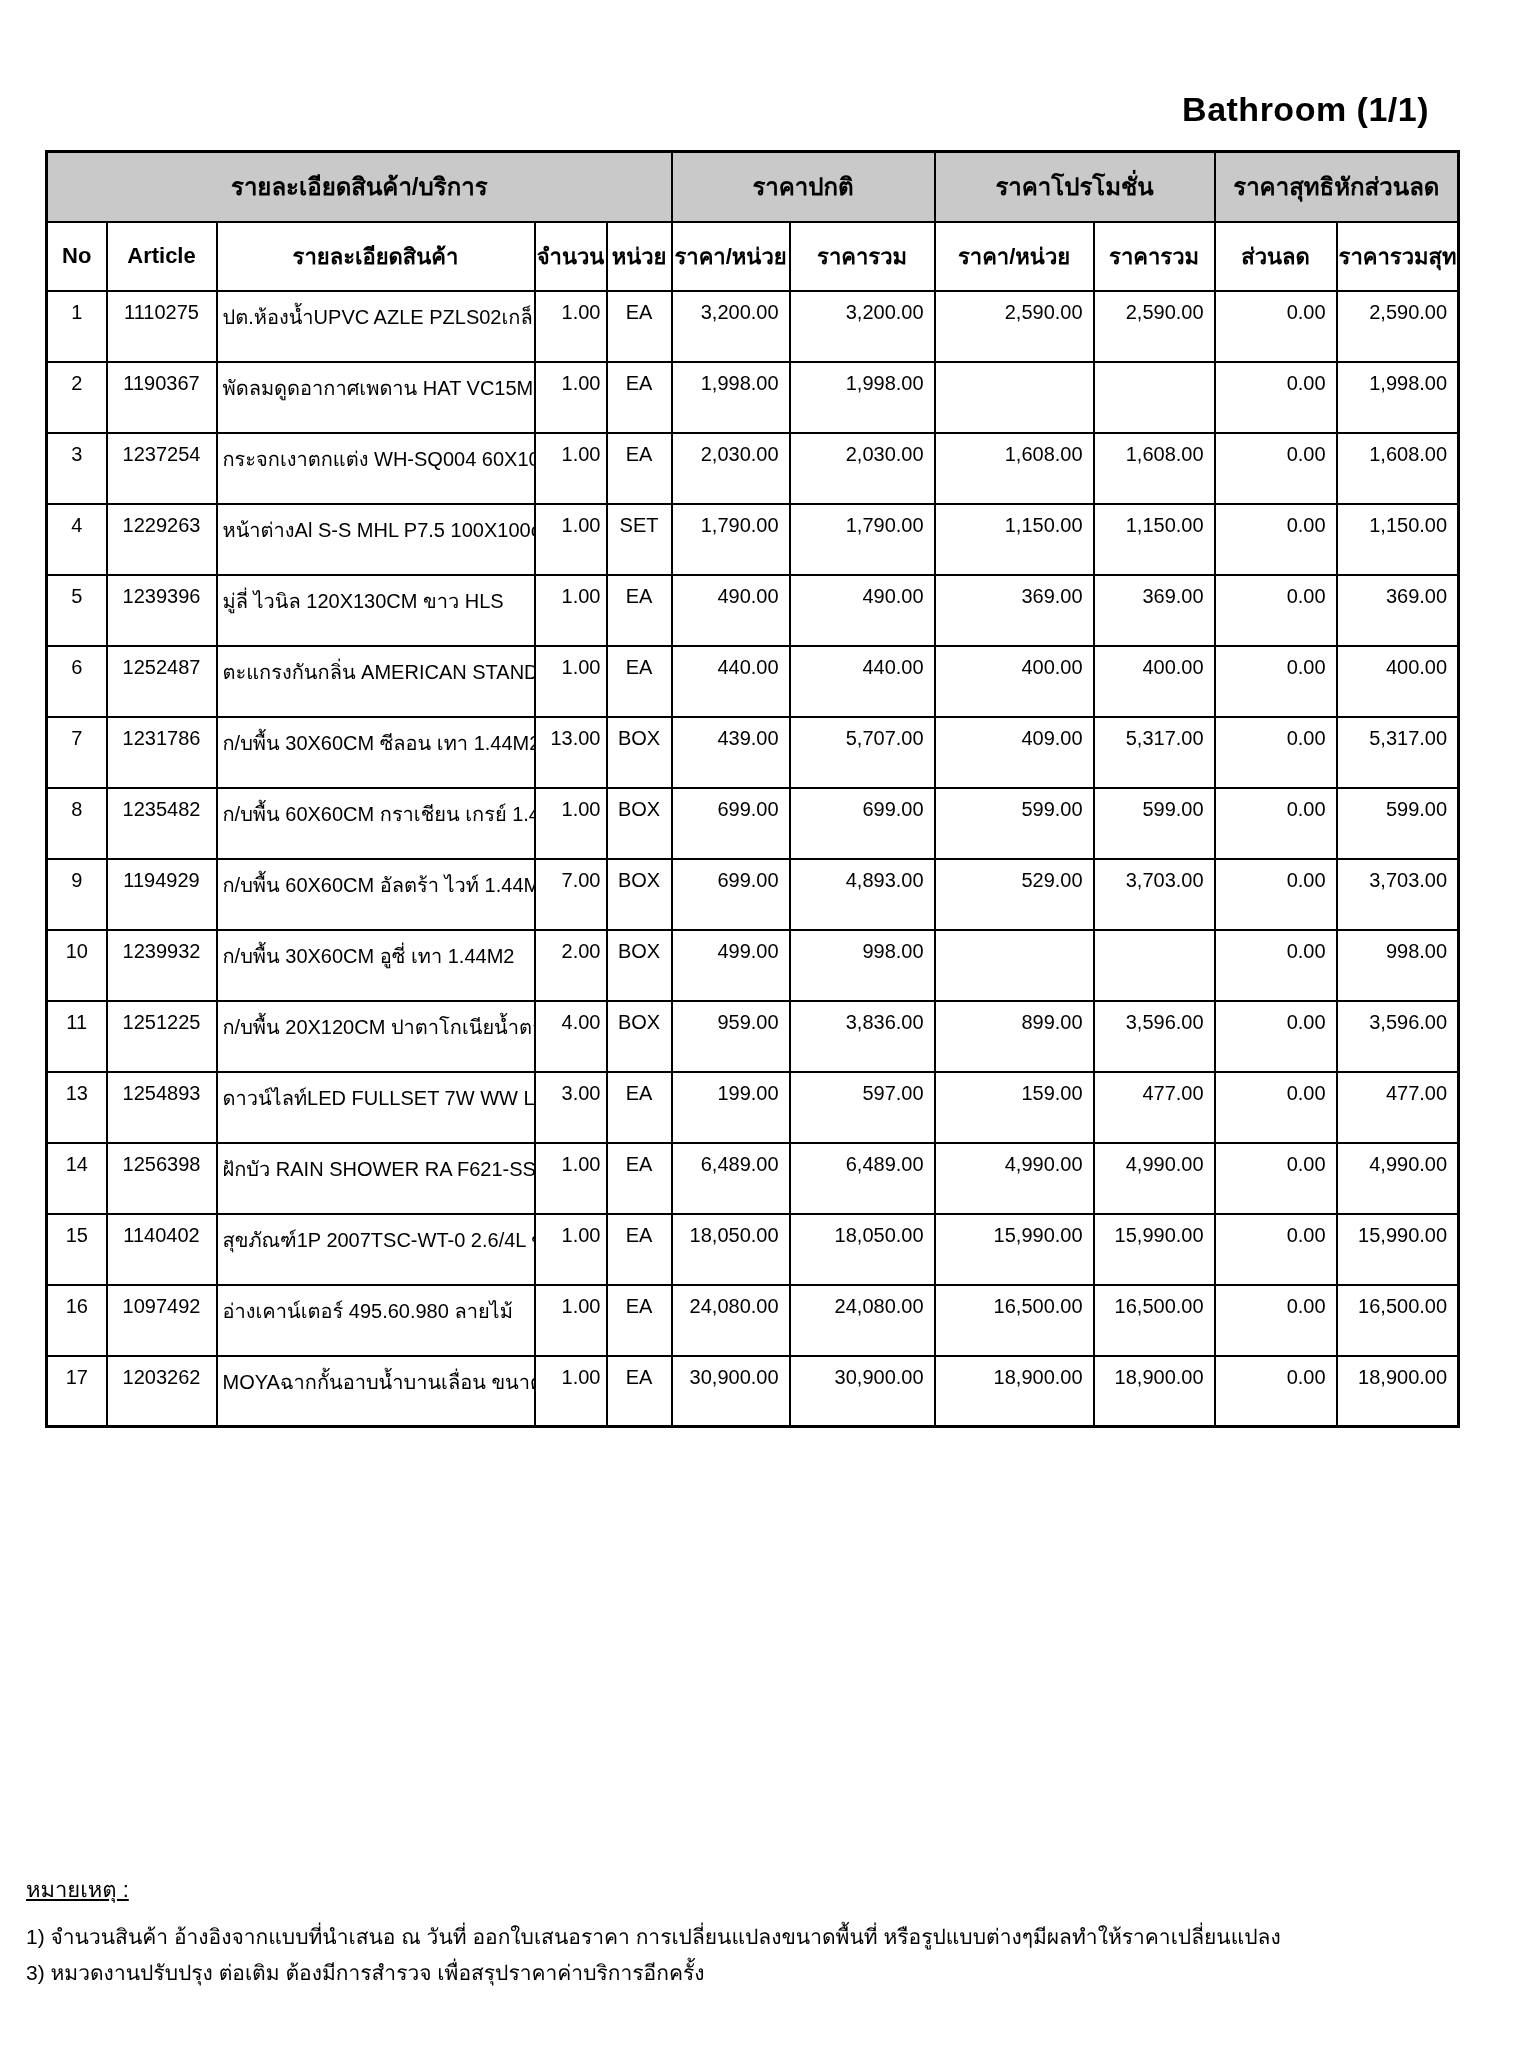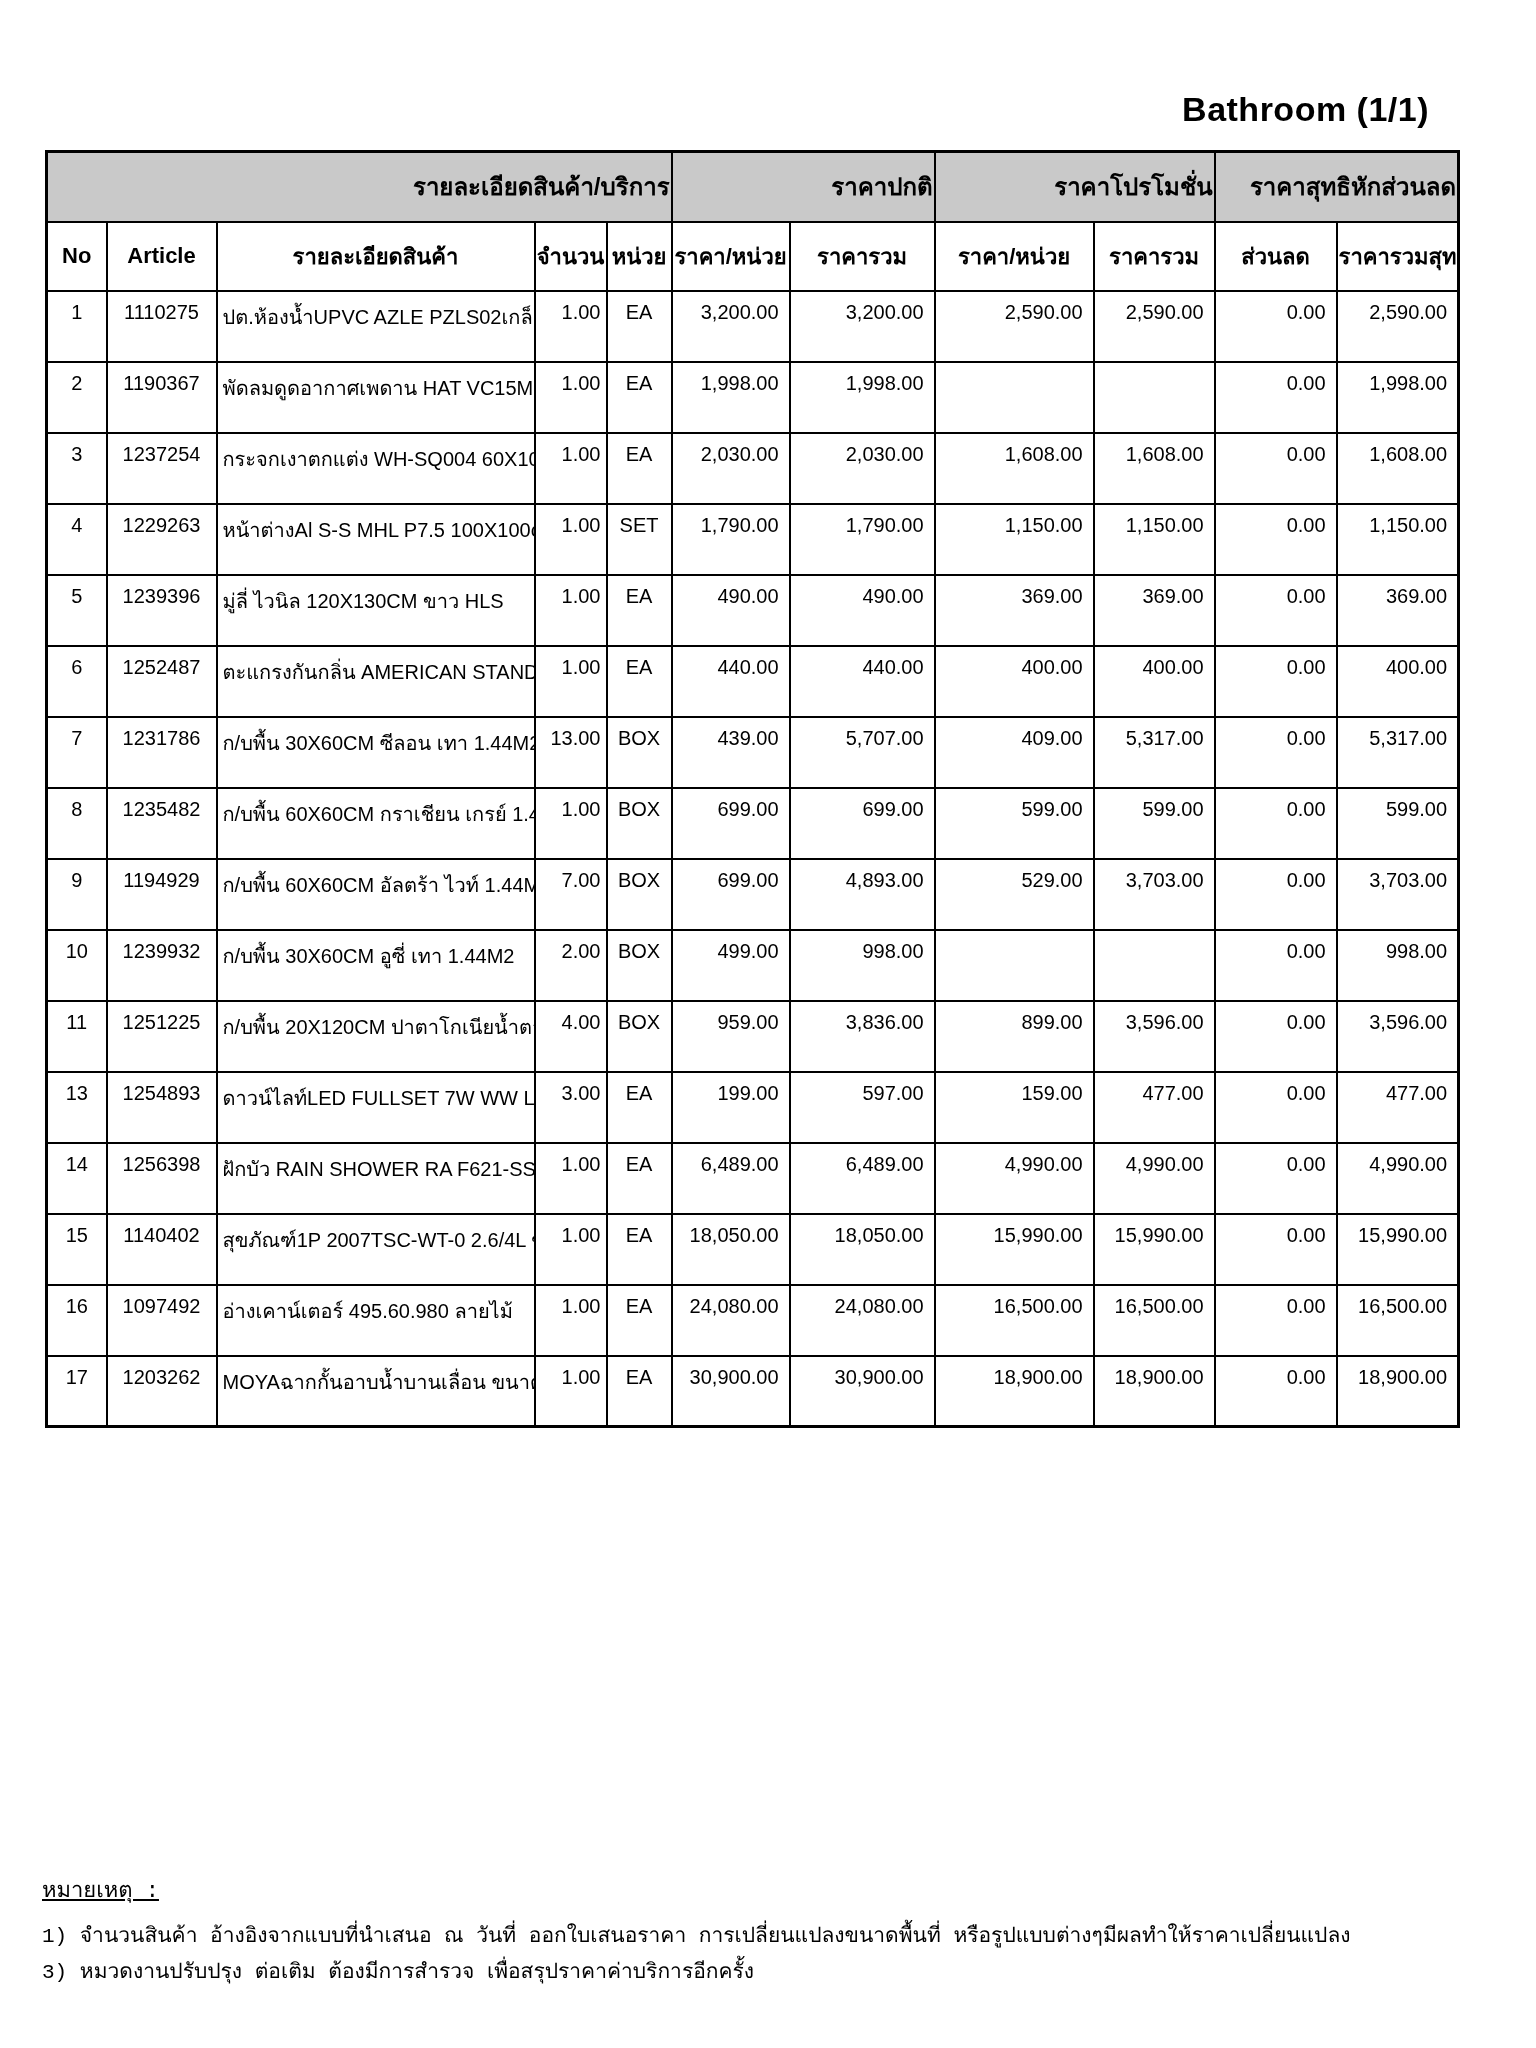--- a/index.html
+++ b/index.html
@@ -22,39 +22,39 @@
     border:3px solid #000;
   }
   .quote th, .quote td {
     border:2px solid #000;
     overflow:hidden; white-space:nowrap;
     box-sizing:border-box;
   }
   .quote thead tr.group th {
     background:#c9c9c9;
     height:70px; font-size:24px; font-weight:bold;
-    text-align:right; vertical-align:middle;
+    text-align:center; vertical-align:middle;
   }
   .quote thead tr.cols th {
     background:#ffffff;
     height:69px; font-size:22px; font-weight:bold;
     text-align:center; vertical-align:middle;
   }
   .quote tbody td {
     height:71px; vertical-align:top; padding-top:9px;
     font-size:20px; background:#fff;
   }
   .c0 { text-align:center; }
   .c1 { text-align:center; }
   .c2 { text-align:left; padding-left:5px; font-size:19px; }
   .c3 { text-align:right; padding-right:5px;margin-left:27px; }
   .c4 { text-align:center; }
   .c5, .c6, .c7, .c8, .c9, .c10 { text-align:right; padding-right:10px; }
 
-  .notes { position:absolute; left:42px; top:1872px; width:1460px; font-size:21px;font-family:Liberation Mono, monospace; }
+  .notes { position:absolute; left:26px; top:1872px; width:1460px; font-size:21px; }
   .notes-title { font-size:22px; text-decoration:underline; margin-bottom:12px; }
   .note-line { line-height:36px; white-space:nowrap; }
 </style>
 </head>
 <body>
 
 <div class="page">
 
   <div class="title">Bathroom (1/1)</div>
 

